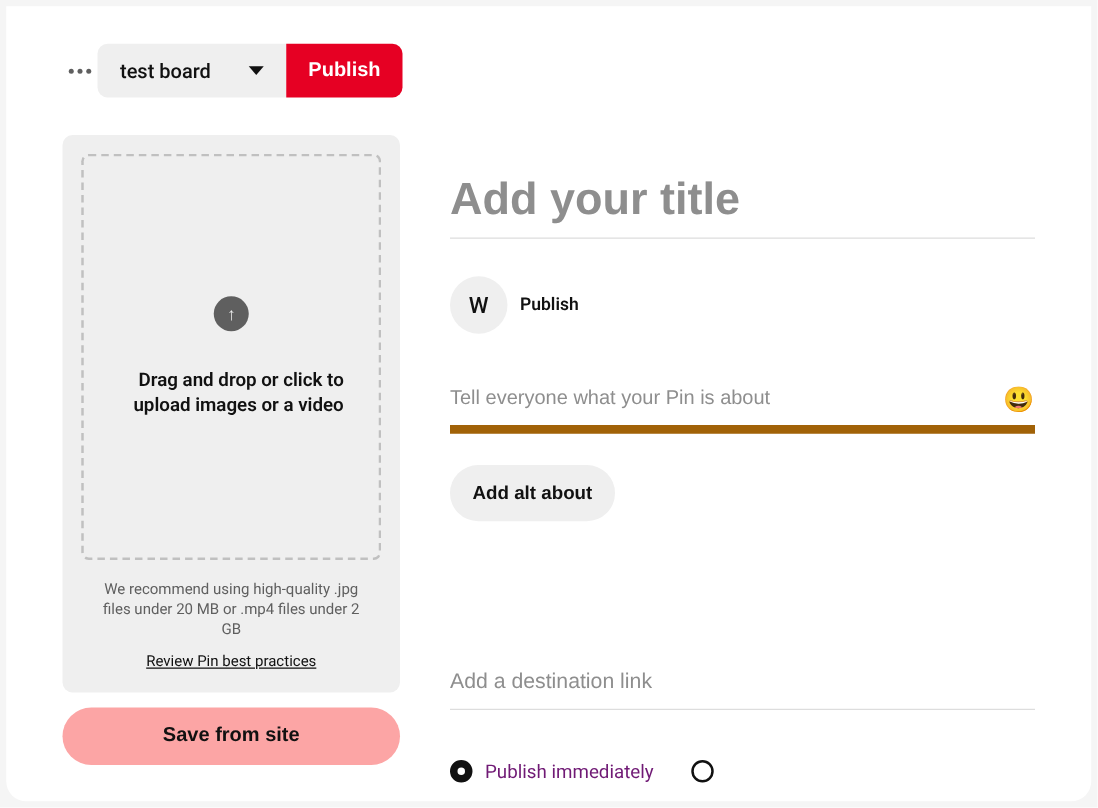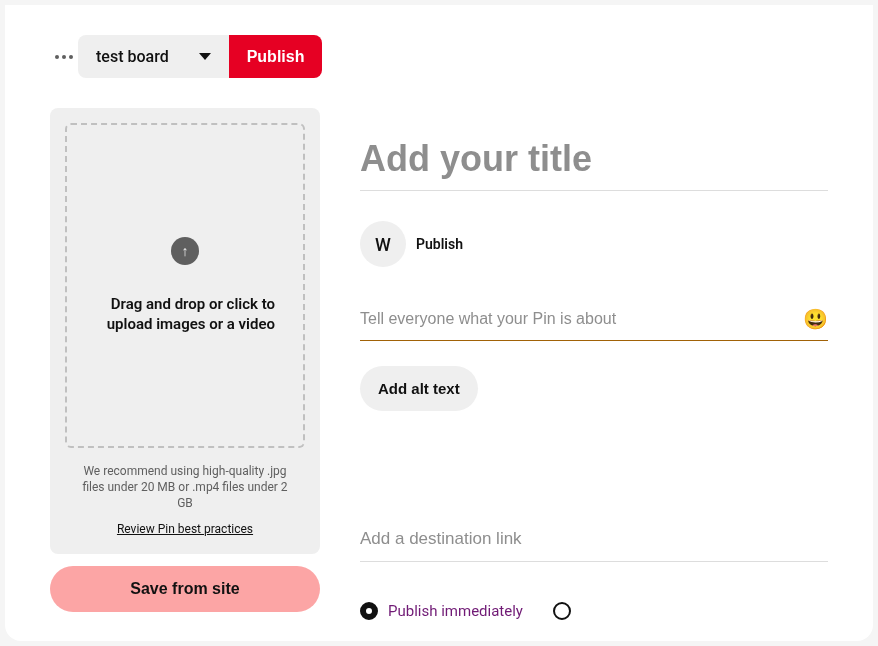--- a/index.html
+++ b/index.html
@@ -187,21 +187,21 @@
       color: #111;
     }
     .username {
       font-size: 14px;
       font-weight: 600;
       color: #111;
     }
     .desc-row {
       display: flex;
       align-items: center;
-      border-bottom: 1px solid #a16207;
+      border-bottom: 7px solid #a16207;
       margin-top: 35px;
     }
     .desc-input {
       flex: 1;
       border: none;
       font-size: 16px;
       color: #111;
       padding: 8px 0 12px 0;
       outline: none;
     }
@@ -305,21 +305,21 @@
       <div class="user-row">
         <div class="avatar">W</div>
         <div class="username">Publish</div>
       </div>
 
       <div class="desc-row">
         <input type="text" class="desc-input" placeholder="Tell everyone what your Pin is about" style="">
         <span class="emoji-icon">😃</span>
       </div>
 
-      <button class="alt-btn">Add alt text</button>
+      <button class="alt-btn">Add alt about</button>
 
       <input type="text" class="link-input" placeholder="Add a destination link" style="">
 
       <div class="radio-row">
         <div class="radio-item">
           <div class="radio checked"></div>
           <span class="radio-label">Publish immediately</span>
         </div>
         <div class="radio-item">
           <div class="radio"></div>

